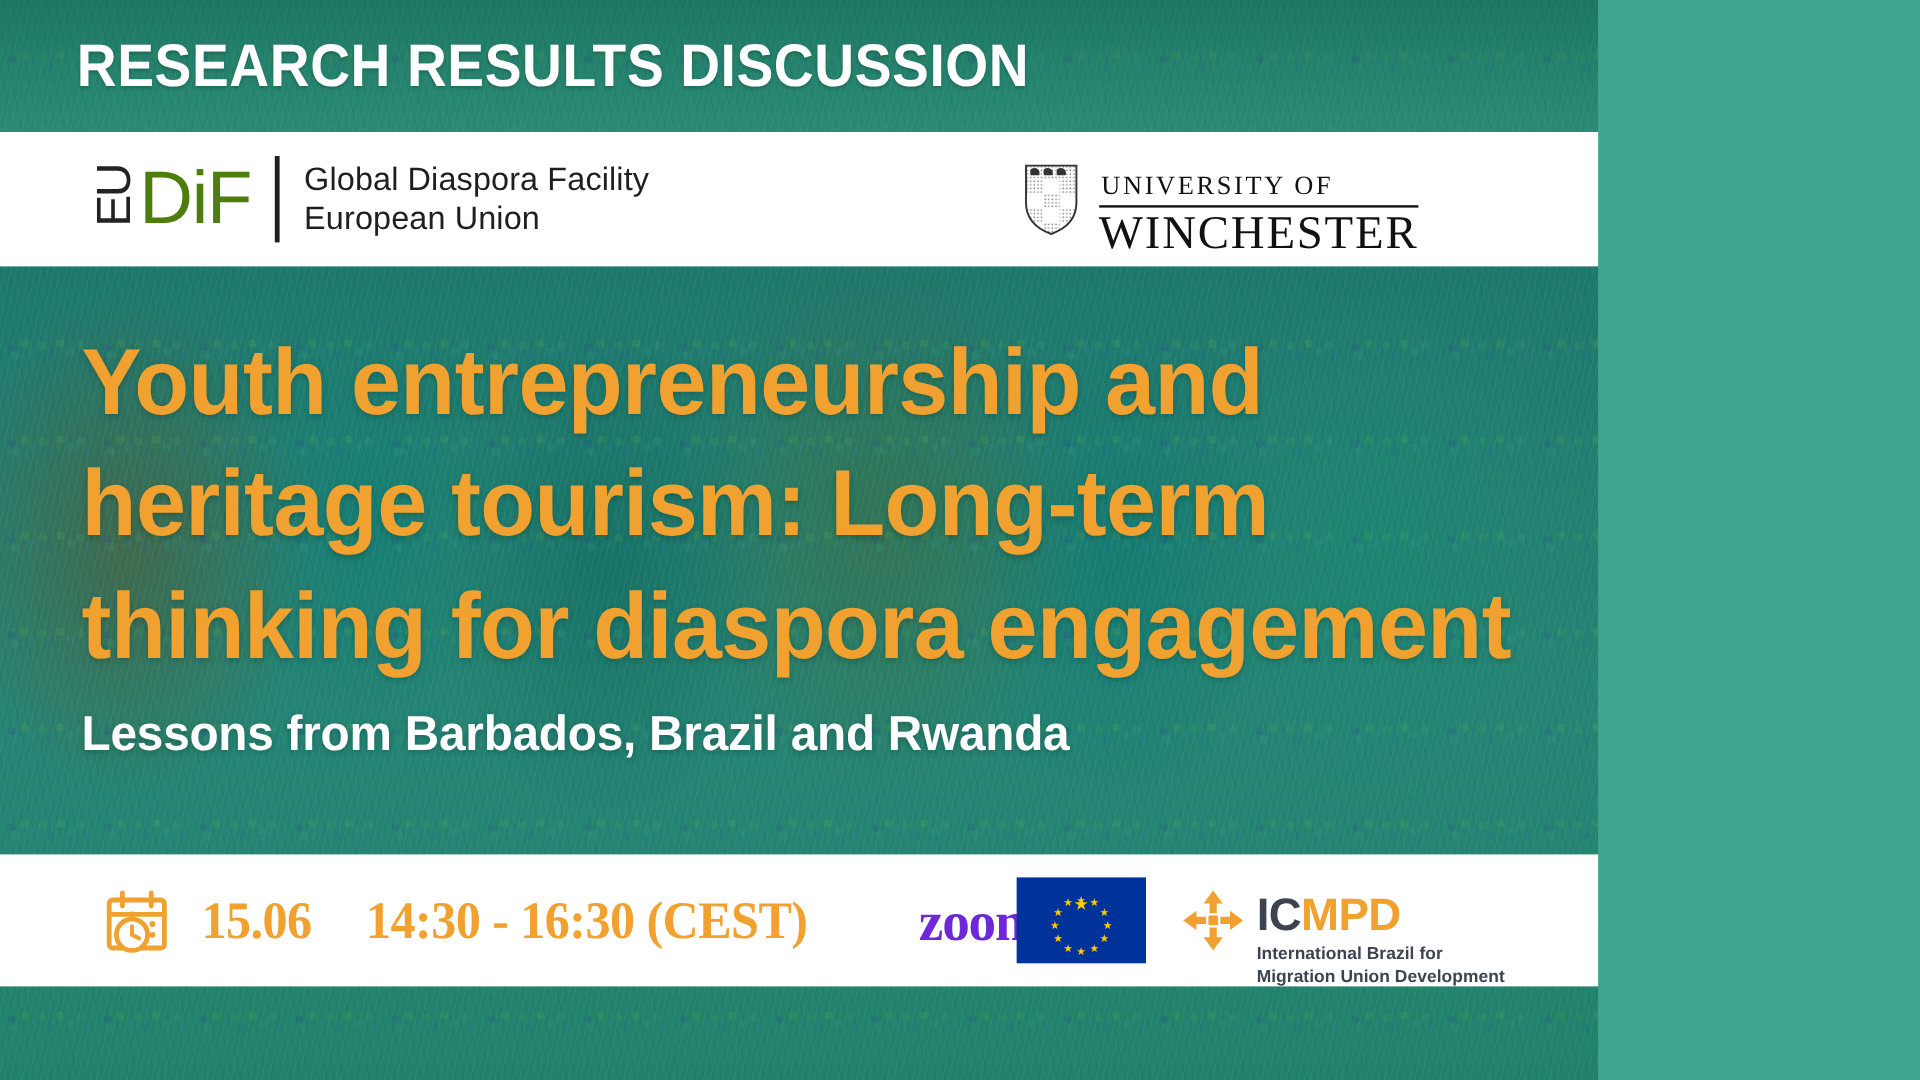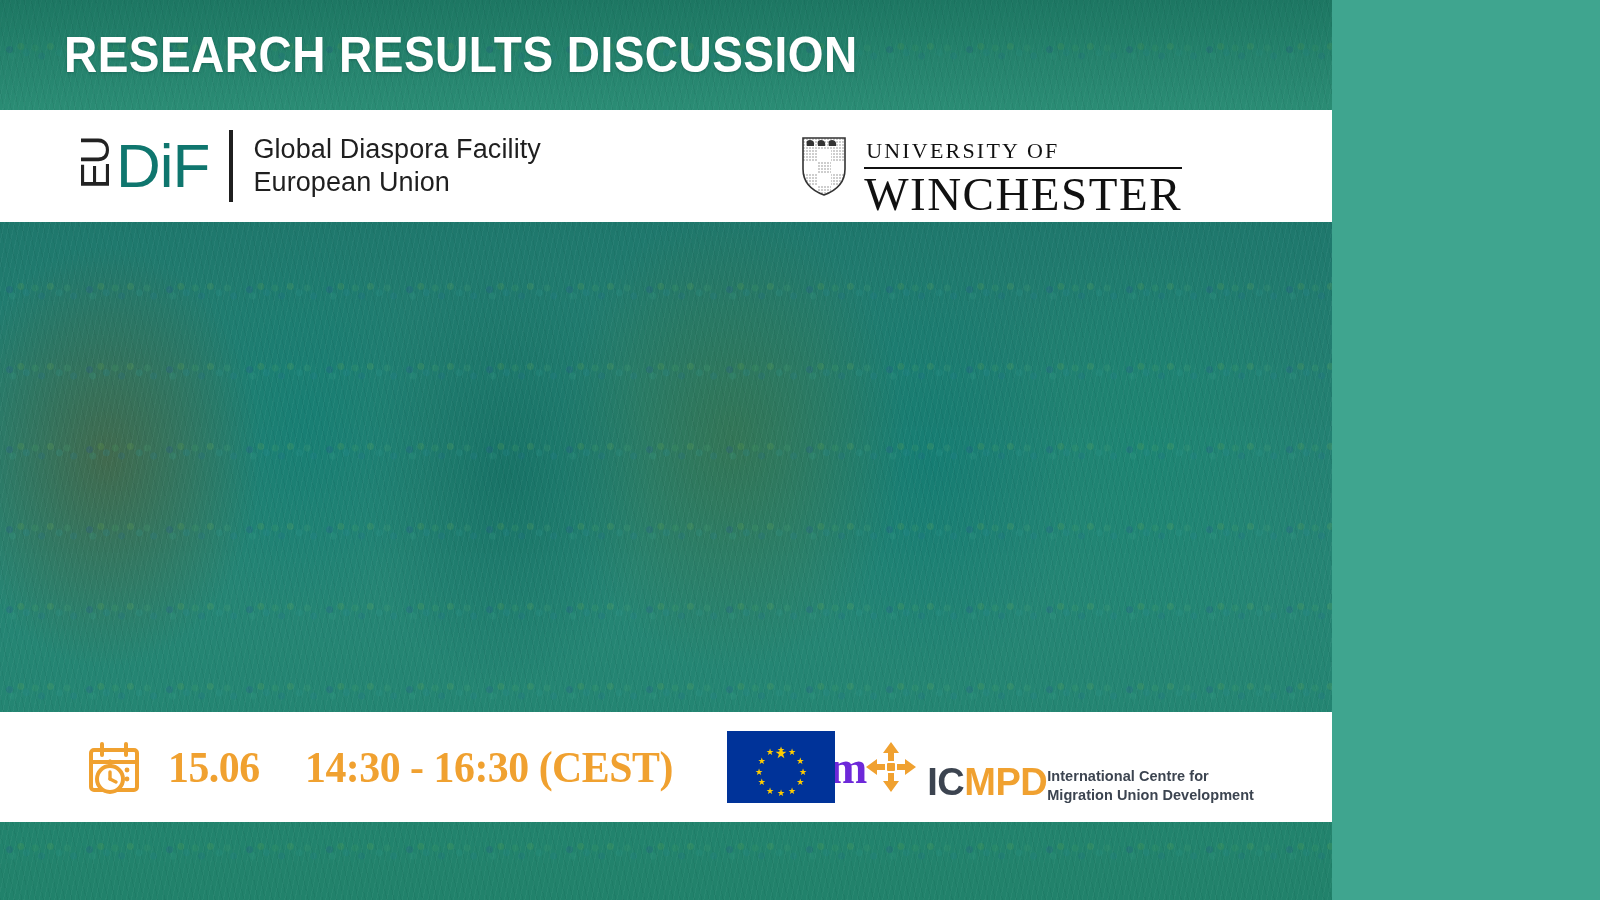--- a/index.html
+++ b/index.html
@@ -100,21 +100,21 @@
     display:flex;align-items:center;margin-left:72px;gap:20px;
   }
   .eudif-mark{display:flex;align-items:center;}
   .eudif-eu{
     transform:rotate(-90deg);
     font-size:40px;font-weight:300;letter-spacing:-2px;
     color:#222;line-height:1;font-family:"Liberation Sans",sans-serif;
     width:46px;text-align:center;
   }
   .eudif-dif{
-    font-size:62px;font-weight:300;letter-spacing:-1px;color:#0f766e;
+    font-size:62px;font-weight:300;letter-spacing:-1px;color:#4d7c0f;
     line-height:1;margin-left:-2px;
   }
   .eudif-rule{width:4px;height:72px;background:#1f1f1f;}
   .eudif-words{
     font-size:27px;line-height:1.22;color:#1f1f1f;font-weight:400;
     letter-spacing:.1px;
   }
   .winchester{
     display:flex;align-items:center;gap:16px;
     position:absolute;right:150px;
@@ -122,21 +122,21 @@
   .shield{width:48px;height:62px;}
   .winch-words{display:flex;flex-direction:column;align-items:stretch;margin-top:24px;}
   .winch-top{
     font-family:"Liberation Serif",serif;
     font-size:22px;letter-spacing:2.2px;color:#111;
     padding:0 2px 2px;
   }
   .winch-rule{height:2px;background:#111;margin:1px 0 2px;}
   .winch-main{
     font-family:"Liberation Serif",serif;
-    font-size:47px;letter-spacing:1.5px;color:#111;line-height:1;
+    font-size:39px;letter-spacing:1.5px;color:#111;line-height:1;
   }
 
   
   .main{
     position:absolute;left:68px;top:268px;width:1420px;
   }
   .title-line{
     color:#f0a130;
     font-size:78px;
     font-weight:bold;
@@ -174,21 +174,21 @@
   .zoom-word{
     margin-left:48px;color:#6d28d9;font-size:46px;font-weight:bold;
     letter-spacing:-1px;
   }
   .footer-right{
     position:absolute;right:78px;display:flex;align-items:center;gap:30px;
   }
   .euflag{width:108px;height:72px;display:block;}
   .icmpd{display:flex;align-items:center;gap:10px;}
   .icmpd-arrows{width:52px;height:52px;}
-  .icmpd-text{display:flex;flex-direction:row;margin-top:33px;}
+  .icmpd-text{display:flex;flex-direction:column;margin-top:33px;}
   .icmpd-name{font-size:38px;font-weight:bold;line-height:1;letter-spacing:-.5px;}
   .icmpd-ic{color:#3c4450;}
   .icmpd-mpd{color:#f0a130;}
   .icmpd-tag{
     font-size:14.5px;font-weight:bold;color:#3c4450;line-height:1.28;
     margin-top:4px;letter-spacing:.05px;
   }
 </style>
 </head>
 <body>
@@ -255,20 +255,26 @@
       </svg>
       <div class="winch-words">
         <div class="winch-top">UNIVERSITY OF</div>
         <div class="winch-rule"></div>
         <div class="winch-main">WINCHESTER</div>
       </div>
     </div>
 
   </div>
 
+  <div class="main">
+    <div class="title-line">Youth entrepreneurship and</div>
+    <div class="title-line">heritage tourism: Long-term</div>
+    <div class="title-line">thinking for diaspora engagement</div>
+    <div class="subtitle">Lessons from Barbados, Brazil and Rwanda</div>
+  </div>
 
   <div class="footer">
 
     <div class="footer-left">
       <svg class="cal-icon" viewBox="0 0 56 56">
         <g fill="none" stroke="#f0a130" stroke-width="4" stroke-linecap="round">
           <rect x="5" y="11" width="46" height="40" rx="3"></rect>
           <line x1="5" y1="23" x2="51" y2="23"></line>
           <line x1="16" y1="5" x2="16" y2="16"></line>
           <line x1="40" y1="5" x2="40" y2="16"></line>
@@ -318,21 +324,21 @@
             <polygon points="26,1 34,12 29,12 29,20 23,20 23,12 18,12"></polygon>
             <polygon points="26,51 34,40 29,40 29,32 23,32 23,40 18,40"></polygon>
             <polygon points="1,26 12,18 12,23 20,23 20,29 12,29 12,34"></polygon>
             <polygon points="51,26 40,18 40,23 32,23 32,29 40,29 40,34"></polygon>
             <rect x="22" y="22" width="8" height="8" rx="1"></rect>
           </g>
         </svg>
         <div class="icmpd-text">
           <div class="icmpd-name"><span class="icmpd-ic">IC</span><span class="icmpd-mpd">MPD</span></div>
           <div class="icmpd-tag">
-            <div>International Centre for</div>
+            <div>International Brazil for</div>
             <div>Migration Union Development</div>
           </div>
         </div>
       </div>
     </div>
 
   </div>
 
 </div>
 

